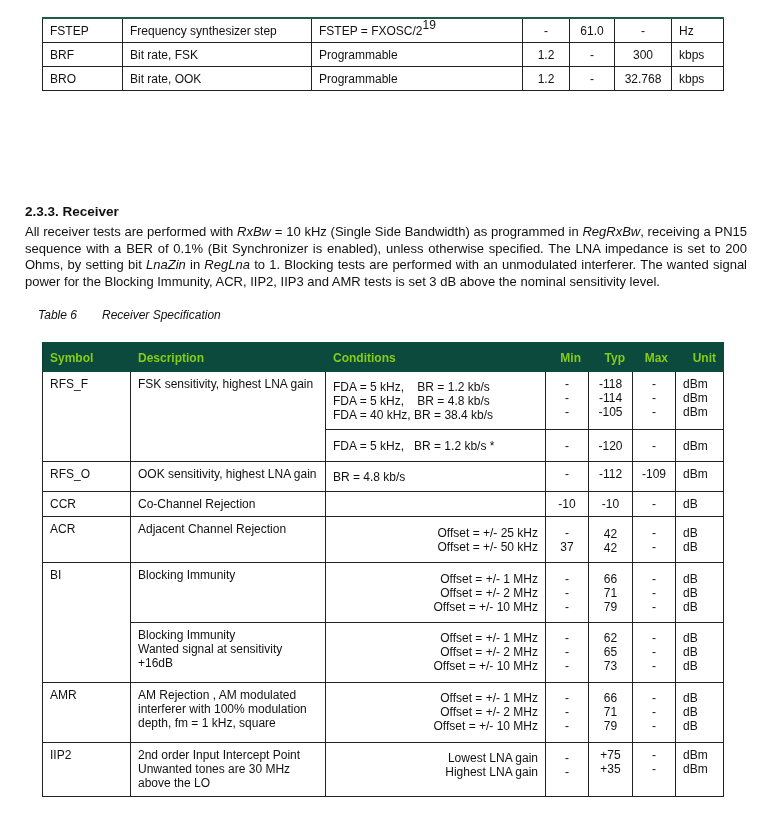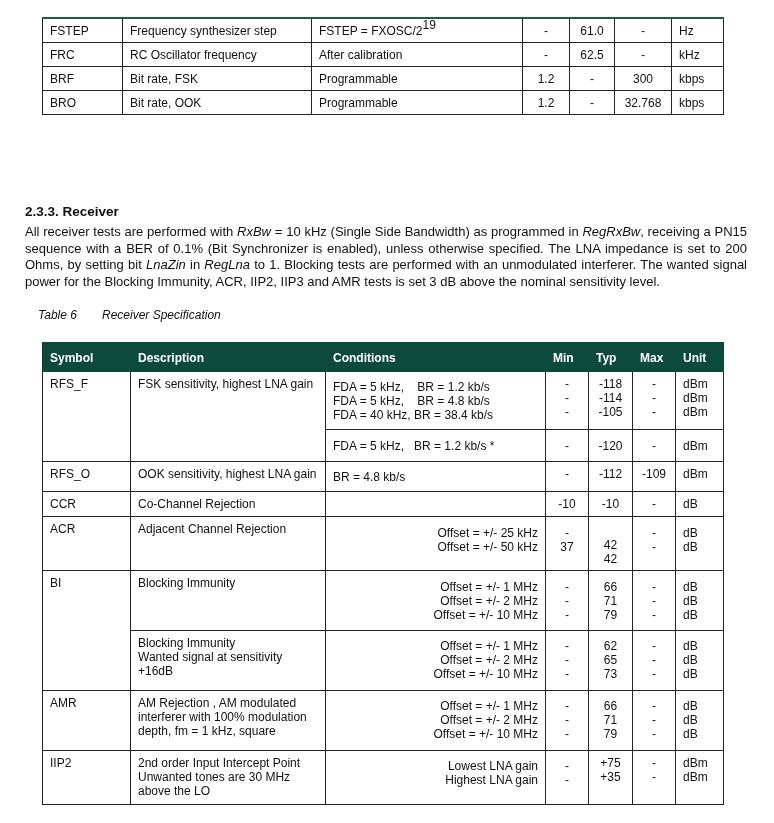--- a/index.html
+++ b/index.html
@@ -20,23 +20,23 @@
   
   #section-heading { position: absolute; left: 25px; top: 204px; font-size: 13.5px; font-weight: bold; }
   #section-para { position: absolute; left: 25px; top: 224px; width: 722px; font-size: 13px; line-height: 16.7px;
                   text-align: justify; }
   #section-para i { font-style: italic; }
   #table-caption { position: absolute; left: 25px; top: 308px; font-size: 12px; font-style: italic; margin-left: 13px; }
   #table-caption .num { display: inline-block; width: 64px; }
 
   
   #rx-table { left: 42px; top: 342px; width: 681px; }
-  #rx-table th { background: #0d4a3e; color: #ffffff; font-weight: bold; text-align: left; height: 29px; padding-top: 8px;
+  #rx-table th { background: #0d4a3e; color: #84cc16; font-weight: bold; text-align: left; height: 29px; padding-top: 8px;
                  box-sizing: border-box; border-color: #0d4a3e; border-left: 1px solid #0a3a30; font-size: 12px; }
-  #rx-table th.c { text-align: left; }
+  #rx-table th.c { text-align: right; }
   #rx-table td { padding-top: 5px; padding-bottom: 4px; margin-left: 7px; }
   .multi span { display: block; }
 </style>
 </head>
 <body>
 
 <table id="top-table">
   <colgroup>
       <col style="width:80px">
       <col style="width:189px">
@@ -48,29 +48,20 @@
     </colgroup>
   <tbody>
       <tr>
     <td>FSTEP</td>
     <td>Frequency synthesizer step</td>
     <td><span>FSTEP = FXOSC/2</span><sup>19</sup></td>
     <td class="c">-</td>
     <td class="c">61.0</td>
     <td class="c">-</td>
     <td>Hz</td>
-  </tr>
-  <tr>
-    <td>FRC</td>
-    <td>RC Oscillator frequency</td>
-    <td>After calibration</td>
-    <td class="c">-</td>
-    <td class="c">62.5</td>
-    <td class="c">-</td>
-    <td>kHz</td>
   </tr>
   <tr>
     <td>BRF</td>
     <td>Bit rate, FSK</td>
     <td>Programmable</td>
     <td class="c">1.2</td>
     <td class="c">-</td>
     <td class="c">300</td>
     <td>kbps</td>
   </tr>
@@ -172,21 +163,21 @@
     <td>ACR</td>
     <td>Adjacent Channel Rejection</td>
     <td class="r multi" style="padding-top:9px">
           <span>Offset =  +/- 25 kHz</span>
           <span>Offset =  +/- 50 kHz</span>
         </td>
     <td class="c multi" style="padding-top:9px">
           <span>-</span>
           <span>37</span>
         </td>
-    <td class="c multi" style="padding-top:21px">
+    <td class="c multi" style="padding-top:10px">
           <span>42</span>
           <span>42</span>
         </td>
     <td class="c multi" style="padding-top:9px">
           <span>-</span>
           <span>-</span>
         </td>
     <td class="multi" style="padding-top:9px">
           <span>dB</span>
           <span>dB</span>

